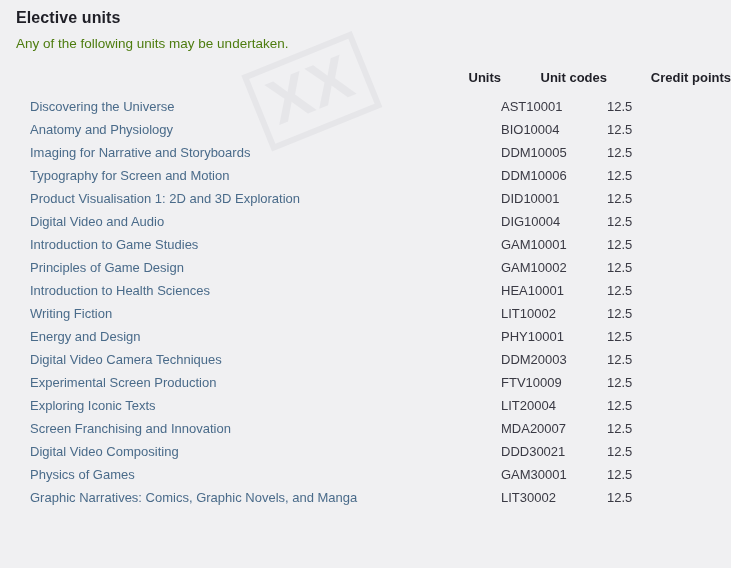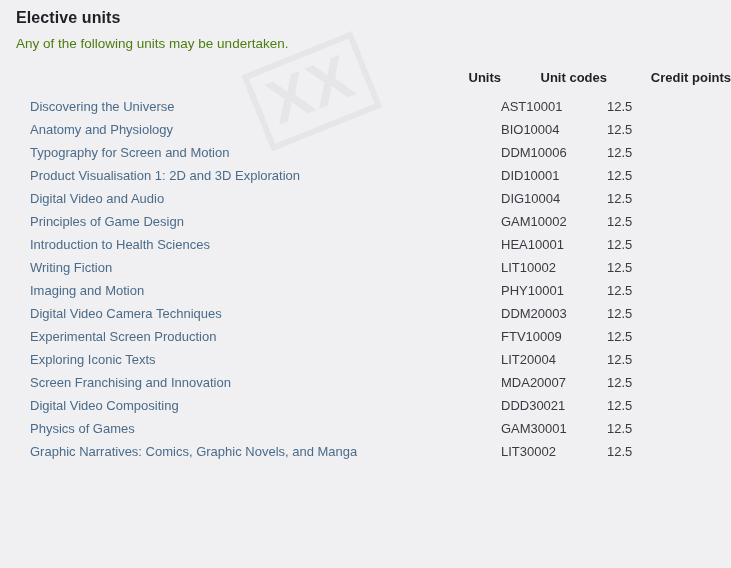--- a/index.html
+++ b/index.html
@@ -143,51 +143,61 @@
           <td class="col-unit"><a class="unit-link">Discovering the Universe</a></td>
           <td class="col-code code-cell">AST10001</td>
           <td class="col-credit credit-cell">12.5</td>
         </tr>
         <tr>
           <td class="col-unit"><a class="unit-link">Anatomy and Physiology</a></td>
           <td class="col-code code-cell">BIO10004</td>
           <td class="col-credit credit-cell">12.5</td>
         </tr>
         <tr>
+          <td class="col-unit"><a class="unit-link">Imaging for Narrative and Storyboards</a></td>
+          <td class="col-code code-cell">DDM10005</td>
+          <td class="col-credit credit-cell">12.5</td>
+        </tr>
+        <tr>
           <td class="col-unit"><a class="unit-link">Typography for Screen and Motion</a></td>
           <td class="col-code code-cell">DDM10006</td>
           <td class="col-credit credit-cell">12.5</td>
         </tr>
         <tr>
           <td class="col-unit"><a class="unit-link">Product Visualisation 1: 2D and 3D Exploration</a></td>
           <td class="col-code code-cell">DID10001</td>
           <td class="col-credit credit-cell">12.5</td>
         </tr>
         <tr>
           <td class="col-unit"><a class="unit-link">Digital Video and Audio</a></td>
           <td class="col-code code-cell">DIG10004</td>
           <td class="col-credit credit-cell">12.5</td>
         </tr>
         <tr>
+          <td class="col-unit"><a class="unit-link">Introduction to Game Studies</a></td>
+          <td class="col-code code-cell">GAM10001</td>
+          <td class="col-credit credit-cell">12.5</td>
+        </tr>
+        <tr>
           <td class="col-unit"><a class="unit-link">Principles of Game Design</a></td>
           <td class="col-code code-cell">GAM10002</td>
           <td class="col-credit credit-cell">12.5</td>
         </tr>
         <tr>
           <td class="col-unit"><a class="unit-link">Introduction to Health Sciences</a></td>
           <td class="col-code code-cell">HEA10001</td>
           <td class="col-credit credit-cell">12.5</td>
         </tr>
         <tr>
           <td class="col-unit"><a class="unit-link">Writing Fiction</a></td>
           <td class="col-code code-cell">LIT10002</td>
           <td class="col-credit credit-cell">12.5</td>
         </tr>
         <tr>
-          <td class="col-unit"><a class="unit-link">Imaging and Motion</a></td>
+          <td class="col-unit"><a class="unit-link">Energy and Design</a></td>
           <td class="col-code code-cell">PHY10001</td>
           <td class="col-credit credit-cell">12.5</td>
         </tr>
         <tr>
           <td class="col-unit"><a class="unit-link">Digital Video Camera Techniques</a></td>
           <td class="col-code code-cell">DDM20003</td>
           <td class="col-credit credit-cell">12.5</td>
         </tr>
         <tr>
           <td class="col-unit"><a class="unit-link">Experimental Screen Production</a></td>

